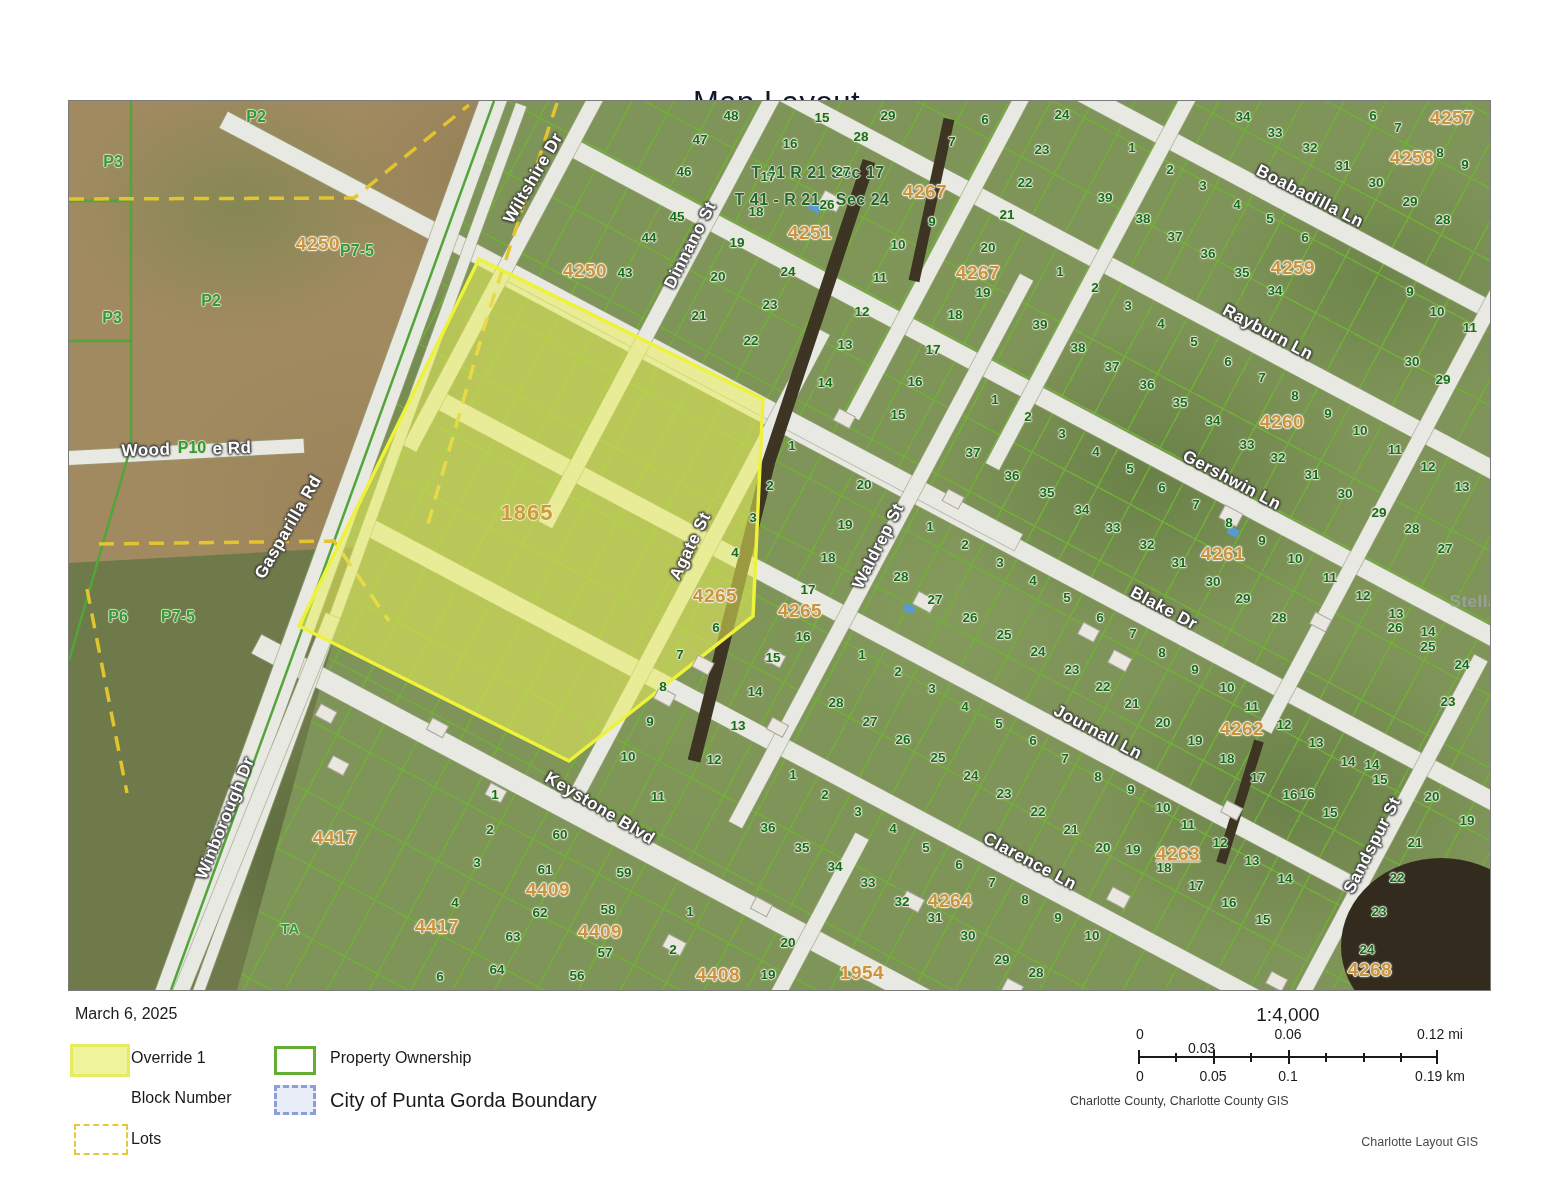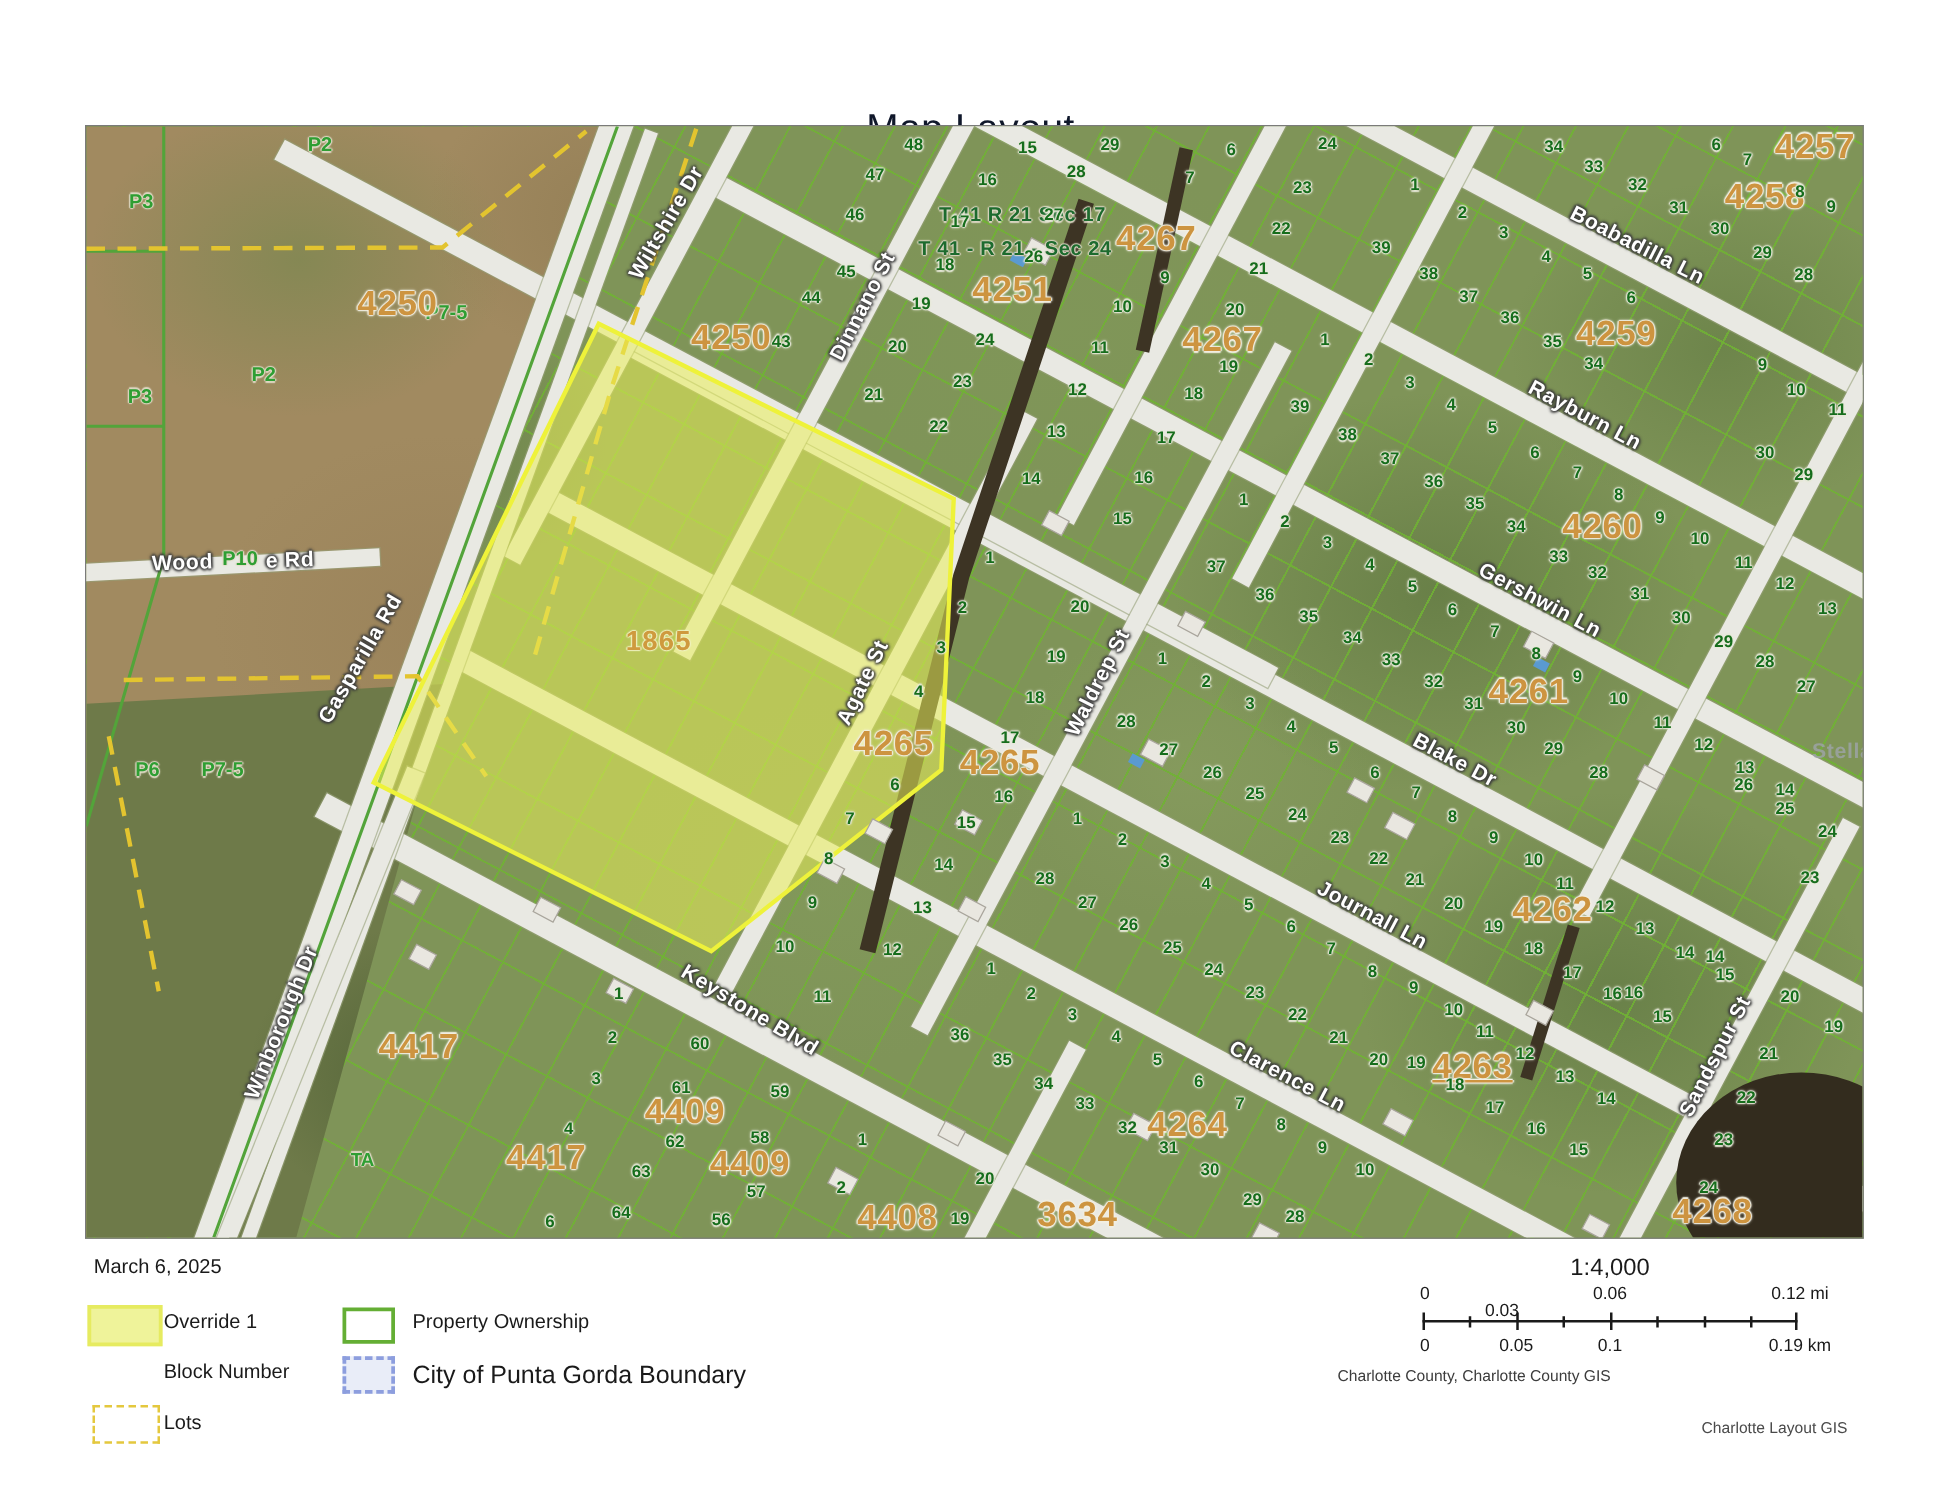--- a/index.html
+++ b/index.html
@@ -52,21 +52,21 @@
 
   #svg-overlay{position:absolute;inset:0;}
 
   
   #map-labels{position:absolute;inset:0;font-weight:bold;}
   .lbl{position:absolute;transform:translate(-50%,-50%) rotate(var(--r,0deg));white-space:nowrap;line-height:1;}
   .st{color:#fff;font-size:17px;letter-spacing:.5px;
       text-shadow:-1.5px 0 2px #3e3e3e,1.5px 0 2px #3e3e3e,0 -1.5px 2px #3e3e3e,0 1.5px 2px #3e3e3e;}
   .lot{color:#166d1c;font-size:13.5px;
       text-shadow:-1px 0 1px #e6e8d8,1px 0 1px #e6e8d8,0 -1px 1px #e6e8d8,0 1px 1px #e6e8d8,0 0 3px #eef0e0;}
-  .blk{color:#cd9440;font-size:28px;letter-spacing:.5px;
+  .blk{color:#cd9440;font-size:19px;letter-spacing:.5px;
       text-shadow:-1px 0 1px #f2efe2,1px 0 1px #f2efe2,0 -1px 1px #f2efe2,0 1px 1px #f2efe2,0 0 3px #f5f2e5;}
   .blkL{color:#cf9a3e;font-size:22px;letter-spacing:1px;
       text-shadow:-1px 0 1px #f0f2c0,1px 0 1px #f0f2c0,0 -1px 1px #f0f2c0,0 1px 1px #f0f2c0;}
   .pl{color:#2f9e33;font-size:16px;
       text-shadow:-1px 0 1px #e2dcc8,1px 0 1px #e2dcc8,0 -1px 1px #e2dcc8,0 1px 1px #e2dcc8;}
   .sec{color:#1d6b2e;font-size:16px;letter-spacing:.5px;
       text-shadow:-1px 0 1px #ded8c6,1px 0 1px #ded8c6,0 -1px 1px #ded8c6,0 1px 1px #ded8c6;}
   .ta{color:#2f9e33;font-size:15px;
       text-shadow:-1px 0 1px #e2dcc8,1px 0 1px #e2dcc8,0 -1px 1px #e2dcc8,0 1px 1px #e2dcc8;}
   .wm{color:#9fa4ab;font-size:17px;font-weight:bold;opacity:.8;letter-spacing:.5px;text-shadow:none;}
@@ -219,21 +219,21 @@
       <span class="lbl blk" style="left: 1154px; top: 452px;">4261</span>
       <span class="lbl blk" style="left: 1173px; top: 627px;">4262</span>
       <span class="lbl blk" style="left: 1109px; top: 752px; text-decoration: underline;">4263</span>
       <span class="lbl blk" style="left: 881px; top: 799px;">4264</span>
       <span class="lbl blk" style="left: 646px; top: 494px;">4265</span>
       <span class="lbl blk" style="left: 731px; top: 509px;">4265</span>
       <span class="lbl blkL" style="left: 458px; top: 412px;">1865</span>
       <span class="lbl blk" style="left: 856px; top: 90px;">4267</span>
       <span class="lbl blk" style="left: 909px; top: 171px;">4267</span>
       <span class="lbl blk" style="left: 1301px; top: 868px;">4268</span>
-      <span class="lbl blk" style="left: 793px; top: 871px;">3634</span>
+      <span class="lbl blk" style="left: 793px; top: 871px;">1954</span>
       <span class="lbl blk" style="left: 649px; top: 873px;">4408</span>
       <span class="lbl blk" style="left: 479px; top: 788px;">4409</span>
       <span class="lbl blk" style="left: 531px; top: 830px;">4409</span>
       <span class="lbl blk" style="left: 266px; top: 736px;">4417</span>
       <span class="lbl blk" style="left: 368px; top: 825px;">4417</span>
       <span class="lbl lot" style="left: 662px; top: 15px;">48</span>
       <span class="lbl lot" style="left: 631px; top: 39px;">47</span>
       <span class="lbl lot" style="left: 615px; top: 71px;">46</span>
       <span class="lbl lot" style="left: 608px; top: 116px;">45</span>
       <span class="lbl lot" style="left: 580px; top: 137px;">44</span>

